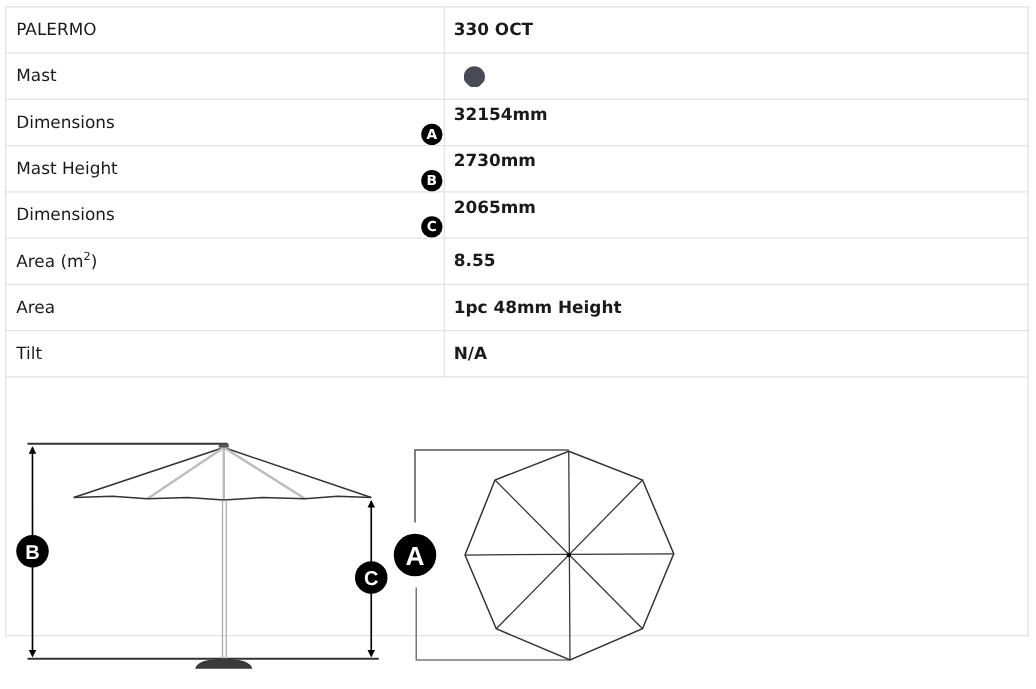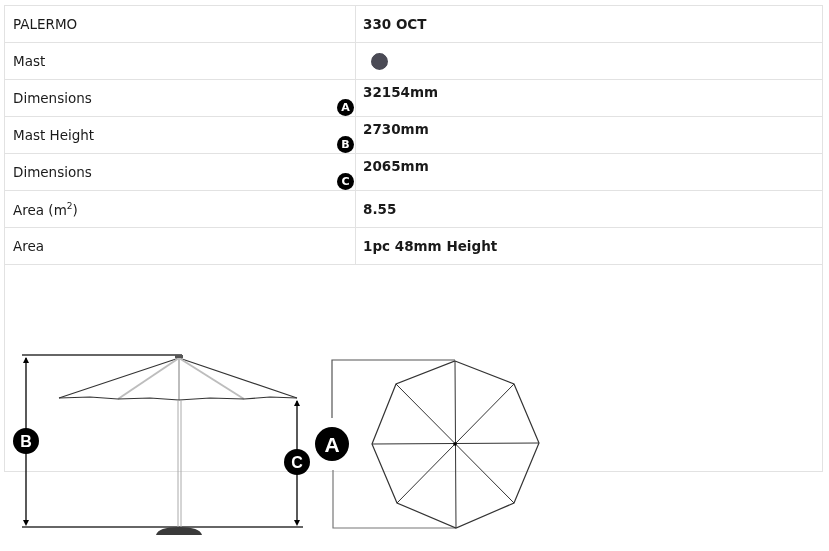--- a/index.html
+++ b/index.html
@@ -49,20 +49,24 @@
     <td class="label indent"><span>Dimensions</span><span class="marker">C</span></td>
     <td class="value"><span class="txt">2065mm</span></td>
   </tr>
   <tr>
     <td class="label"><span>Area (m</span><sup>2</sup><span>)</span></td>
     <td class="value center-v"><span class="txt">8.55</span></td>
   </tr>
   <tr>
     <td class="label">Area</td>
     <td class="value center-v"><span class="txt">1pc 48mm Height</span></td>
+  </tr>
+  <tr>
+    <td class="label">Tilt</td>
+    <td class="value center-v"><span class="txt">N/A</span></td>
   </tr>
   <tr class="image-row">
     <td colspan="2"></td>
   </tr>
 </tbody>
   </table>
 
 <svg class="diagram" width="829" height="551" viewBox="0 0 829 551">
 
   <g>

